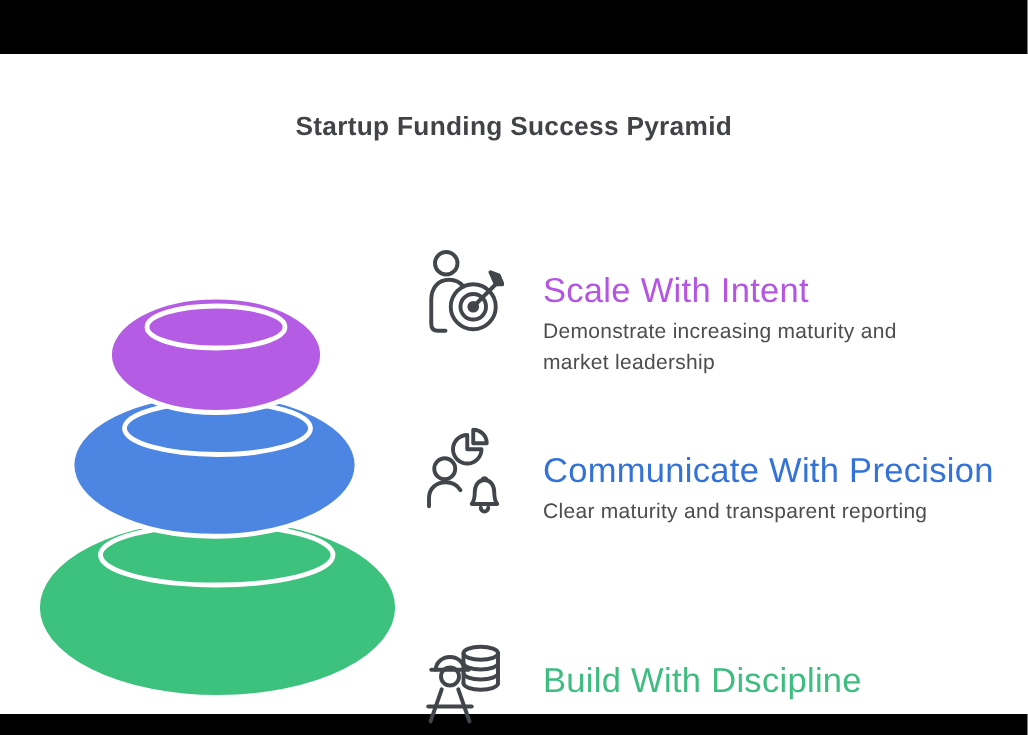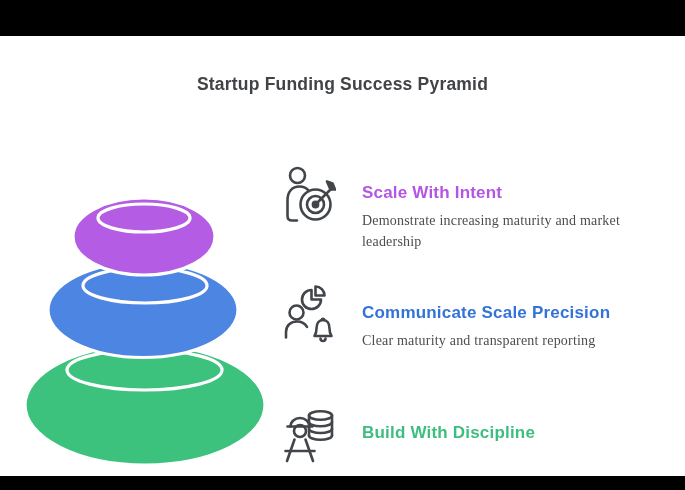--- a/index.html
+++ b/index.html
@@ -12,22 +12,22 @@
   .letterbox.top{top:0;height:36px;}
   .letterbox.bottom{bottom:0;height:14px;}
   .title{
     position:absolute;top:74px;left:0;width:685px;
     text-align:center;font-size:17.5px;font-weight:700;margin:0;
     letter-spacing:.2px;
   }
   .pyramid-svg{position:absolute;top:0;left:0;}
   .disc{stroke-width:3.2px;}
   .section{position:absolute;left:362px;width:320px;}
-  .section .heading{margin:0;font-size:17px;font-weight:700;line-height:22px;letter-spacing:.2px;}
-  .section .desc{margin:6px 0 0 0;font-size:14px;line-height:21px;color:#4d4d4d;letter-spacing:.2px;font-family:Liberation Serif, serif;}
+  .section .heading{margin:0;font-size:23px;font-weight:400;line-height:22px;letter-spacing:.2px;}
+  .section .desc{margin:6px 0 0 0;font-size:14px;line-height:21px;color:#4d4d4d;letter-spacing:.2px;}
   .section .desc.narrow{width:270px;}
   .icon-box{position:absolute;left:-78px;top:-17px;width:52px;height:58px;}
   .icon-box svg{width:52px;height:58px;display:block;}
 </style>
 </head>
 <body>
 
 <div class="letterbox top"></div>
 <div class="letterbox bottom"></div>
 
@@ -70,25 +70,25 @@
         <path d="M27.5,5 A9.5,9.5 0 1 0 37,14.5 L27.5,14.5 Z"></path>
         <path d="M31.5,1.5 A9,9 0 0 1 40.5,10.5 L31.5,10.5 Z"></path>
         <circle cx="12.5" cy="27.5" r="7"></circle>
         <path d="M2,52.5 L2,47 C2,40.5 7,36.5 13,36.5 C17.5,36.5 21,38.5 23,41.8"></path>
         <path d="M30.5,51 C31.8,49.2 32.5,46.5 32.5,43.5 C32.5,38 35.3,35 39,35 C42.7,35 45.5,38 45.5,43.5 C45.5,46.5 46.2,49.2 47.5,51 Z"></path>
         <path d="M37.6,35 a1.5,1.8 0 0 1 2.8,0"></path>
         <path d="M36.5,53.5 a2.5,2.5 0 0 0 5,0"></path>
       </g>
     </svg>
   </div>
-  <h2 class="heading" style="color: rgb(51, 115, 217);">Communicate Scale Precision</h2>
+  <h2 class="heading" style="color: rgb(51, 115, 217);">Communicate With Precision</h2>
   <p class="desc">Clear maturity and transparent reporting</p>
 </div>
 
-<div class="section" style="top:422px">
+<div class="section" style="top:442px">
   <div class="icon-box">
     <svg viewBox="0 0 52 58">
       <g fill="none" stroke-width="2.6" stroke-linecap="round" stroke-linejoin="round" stroke="#42464a">
         <ellipse cx="36.5" cy="10.5" rx="11.5" ry="4.3"></ellipse>
         <path d="M25,10.5 L25,30.5"></path>
         <path d="M48,10.5 L48,30.5"></path>
         <path d="M25,30.5 A11.5,4.3 0 0 0 48,30.5"></path>
         <path d="M25,17 A11.5,4.3 0 0 0 48,17"></path>
         <path d="M25,23.7 A11.5,4.3 0 0 0 48,23.7"></path>
         <path d="M6.5,21.5 A9.5,8.5 0 0 1 25.5,21.5"></path>

